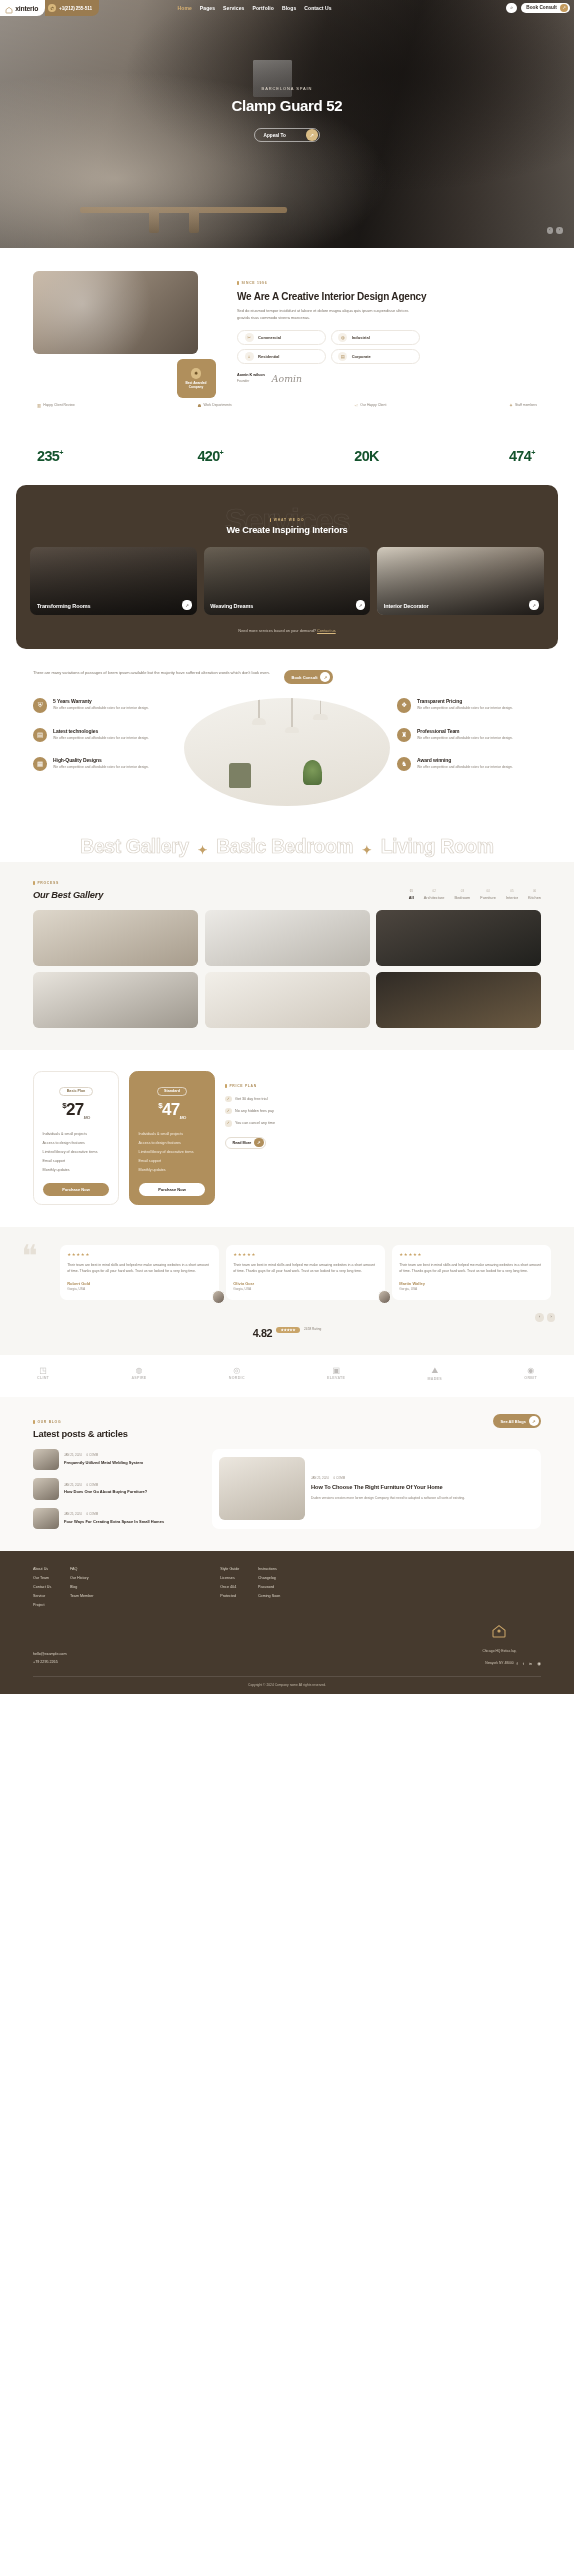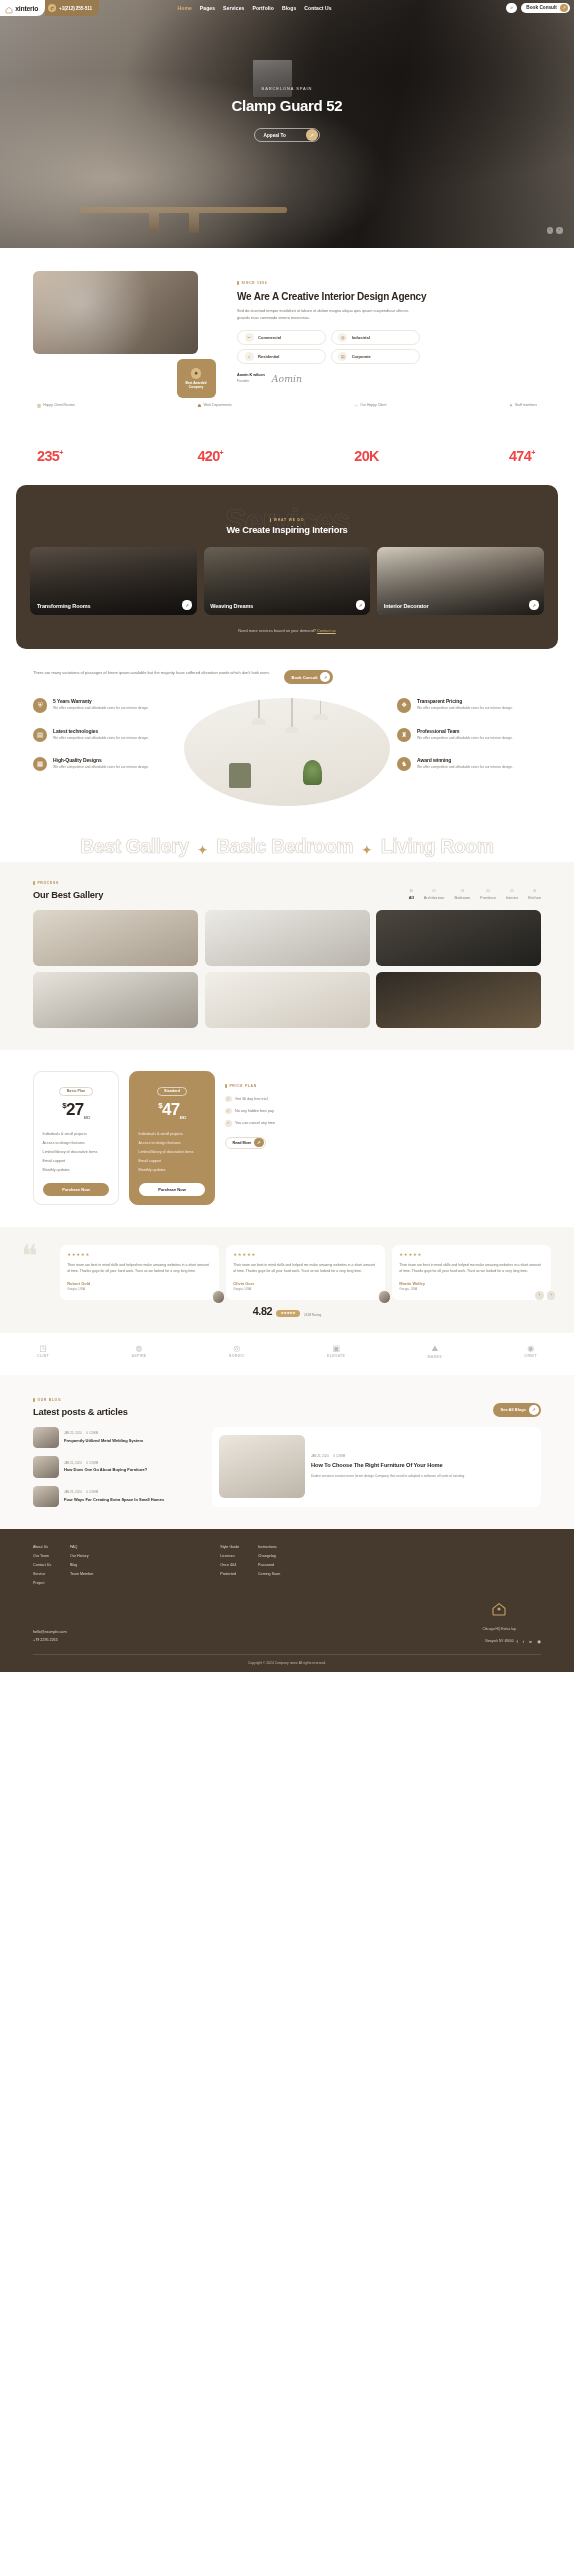--- a/index.html
+++ b/index.html
@@ -126,21 +126,21 @@
   .cat span{ font-size:4px;font-weight:600;color:#463c32;}
   .sig{ display:flex;align-items:center;gap:7.2px;margin-top:8.6px;}
   .sig-l{ font-size:3.3px;color:#8b8278;line-height:1.5;}
   .sig-l b{ display:block;font-size:3.7px;color:#2e2620;}
   .sig-mark{ font-family:"DejaVu Serif",serif; font-style:italic;font-size:9.3px;color:#6a6158;opacity:.7;}
 
   
   .stats{ display:flex; justify-content:space-between; padding:18.7px 37px 21.5px; }
   .stat-lbl{ display:flex;align-items:center;gap:2.2px;font-size:3.4px;color:#8b8278;margin-bottom:2.2px;}
   .stat-lbl i{ font-style:normal;font-size:4.3px;color:#b08f5c;}
-  .stat-num{ font-size:14.4px;font-weight:700;letter-spacing:-0.6px;color:#ef4444;margin-top:40px;}
+  .stat-num{ font-size:14.4px;font-weight:700;letter-spacing:-0.6px;color:#14532d;margin-top:40px;}
   .stat-num sup{ font-size:7.2px; top:-.5em; }
 
   
   .services{
     margin:0 16px; background:#463a2e; border-radius:10px; padding:18.7px 14.4px 16px;
     position:relative; overflow:hidden;
   }
   .svc-ghost{
     position:absolute; top:17px; left:0; right:0; text-align:center;
     font-size:33px; font-weight:700; color:transparent;
@@ -215,21 +215,21 @@
   }
   .marquee span{
     font-size:19.4px; font-weight:700; color:transparent;
     -webkit-text-stroke:0.7px #d9d2c8; letter-spacing:-0.4px;
   }
   .marquee b{ color:#c4a169; -webkit-text-stroke:0; font-size:11.5px; vertical-align:middle; margin:0 5.7px;}
 
   
   .gallery{ background:#f7f6f3; padding:13px 33px 21.5px; }
   .gal-head{ display:flex; align-items:flex-end; justify-content:space-between; margin-bottom:10px;}
-  .gal-h2{ font-size:9.3px;font-weight:700;color:#2e2620;letter-spacing:-0.2px;}
+  .gal-h2{ font-size:9.3px;font-weight:700;color:#2e2620;letter-spacing:-0.2px;font-style:italic;}
   .gal-tabs{ display:flex; gap:10px; align-items:center;}
   .gal-tabs button{
     background:none;border:none;font-size:3.9px;color:#8b8278;font-family:inherit;cursor:pointer;
     display:flex;flex-direction:column;align-items:center;gap:1.4px;
   }
   .gal-tabs button.on{ color:#2e2620; font-weight:700; }
   .gal-tabs em{ font-size:2.9px;font-style:normal;color:#b9b0a4;}
   .gal-grid{ display:grid; grid-template-columns:repeat(3,1fr); gap:6.5px;}
   .gal-cell{ height:56px; border-radius:5.7px; overflow:hidden; position:relative; }
   .g1{ background:linear-gradient(160deg,#ded7cb,#a79c8c); }
@@ -280,21 +280,21 @@
   .quote-mark{ position:absolute; left:21.5px; top:20px; font-size:30px; color:#e6e0d6;
     font-family:"DejaVu Serif",serif; line-height:.6;}
   .t-row{ display:flex; gap:7.2px; margin-left:37px; }
   .t-card{ flex:1; background:#fff; border-radius:6.5px; padding:7.2px 7.2px 8.6px; position:relative;}
   .stars{ color:#c9a468; font-size:4.3px; letter-spacing:0.7px; margin-bottom:4.3px;}
   .t-text{ font-size:3.5px; color:#7d7469; line-height:1.75; }
   .t-name{ font-size:4px;font-weight:700;color:#b08f5c;margin-top:6.5px;}
   .t-loc{ font-size:3.2px;color:#9a9187;margin-top:1.4px;}
   .t-ava{ position:absolute; right:-6.5px; bottom:-4.3px; width:13.6px;height:13.6px;border-radius:50%;
     background:linear-gradient(140deg,#c9bdae,#6d6055); border:1.4px solid #f7f6f3;}
-  .rating{ display:flex; align-items:flex-end; justify-content:center; gap:4.3px; margin-top:5px;}
+  .rating{ display:flex; align-items:flex-start; justify-content:center; gap:4.3px; margin-top:27px;}
   .rate-num{ font-size:10.8px;font-weight:700;color:#2e2620;letter-spacing:-0.4px;}
   .rate-pill{ background:#c9a468; color:#fff; font-size:3.3px; font-weight:700; padding:1.4px 4.3px; border-radius:4.3px;}
   .rate-sub{ font-size:3.2px; color:#8b8278; }
   .t-nav{ position:absolute; right:18.7px; bottom:33px; display:flex; gap:2.9px;}
   .t-nav i{ width:8.6px;height:8.6px;border-radius:50%;background:#e8e2d8;color:#6a6158;font-style:normal;
     display:flex;align-items:center;justify-content:center;font-size:3.6px;}
 
   
   .logos{ display:flex; justify-content:space-between; padding:11.5px 37px 16px; background:#fff;}
   .logo-item{ opacity:.32; display:flex; flex-direction:column; align-items:center; gap:1.4px;}
@@ -313,21 +313,21 @@
     position:relative;z-index:2; background:#574636; border-radius:6.5px; padding:2.2px 7.2px;
     font-size:3.3px; color:#e3d6bf; letter-spacing:0.7px; font-weight:700; margin-bottom:7.2px;
   }
   .cta-h2{ position:relative;z-index:2; text-align:center; color:#fff; font-size:10px;
     font-weight:700; line-height:1.35; letter-spacing:-0.2px;}
   .cta-btn{ position:relative;z-index:2; margin-top:8.6px; width:15px;height:15px;border-radius:50%;
     background:#c9a468;color:#fff; display:flex;align-items:center;justify-content:center;font-size:6.5px;}
 
   
   .blog{ background:#faf9f7; padding:17px 33px 21.5px; }
-  .blog-head{ display:flex; align-items:flex-end; justify-content:space-between; margin-bottom:10px;}
+  .blog-head{ display:flex; justify-content:space-between; margin-bottom:10px;}
   .blog-h2{ font-size:9.3px; font-weight:700; color:#2e2620; letter-spacing:-0.2px;}
   .blog-body{ display:flex; gap:10px; }
   .post-list{ width:169px; display:flex; flex-direction:column; gap:8px;}
   .post{ display:flex; gap:5px; align-items:center;}
   .post-thumb{ width:26px;height:21.5px;border-radius:4.3px;flex:none;
     background:linear-gradient(150deg,#cfc6b8,#7b7165);}
   .post-meta{ display:flex; gap:5px; font-size:2.9px;color:#9a9187;margin-bottom:2.2px;}
   .post-title{ font-size:4px;font-weight:700;color:#2e2620;line-height:1.45;}
   .feature-post{ flex:1; background:#fff; border-radius:7.2px; padding:6.5px; display:flex; gap:6.5px; align-items:center;}
   .fp-img{ width:86px;height:63px;border-radius:5.7px;flex:none;

